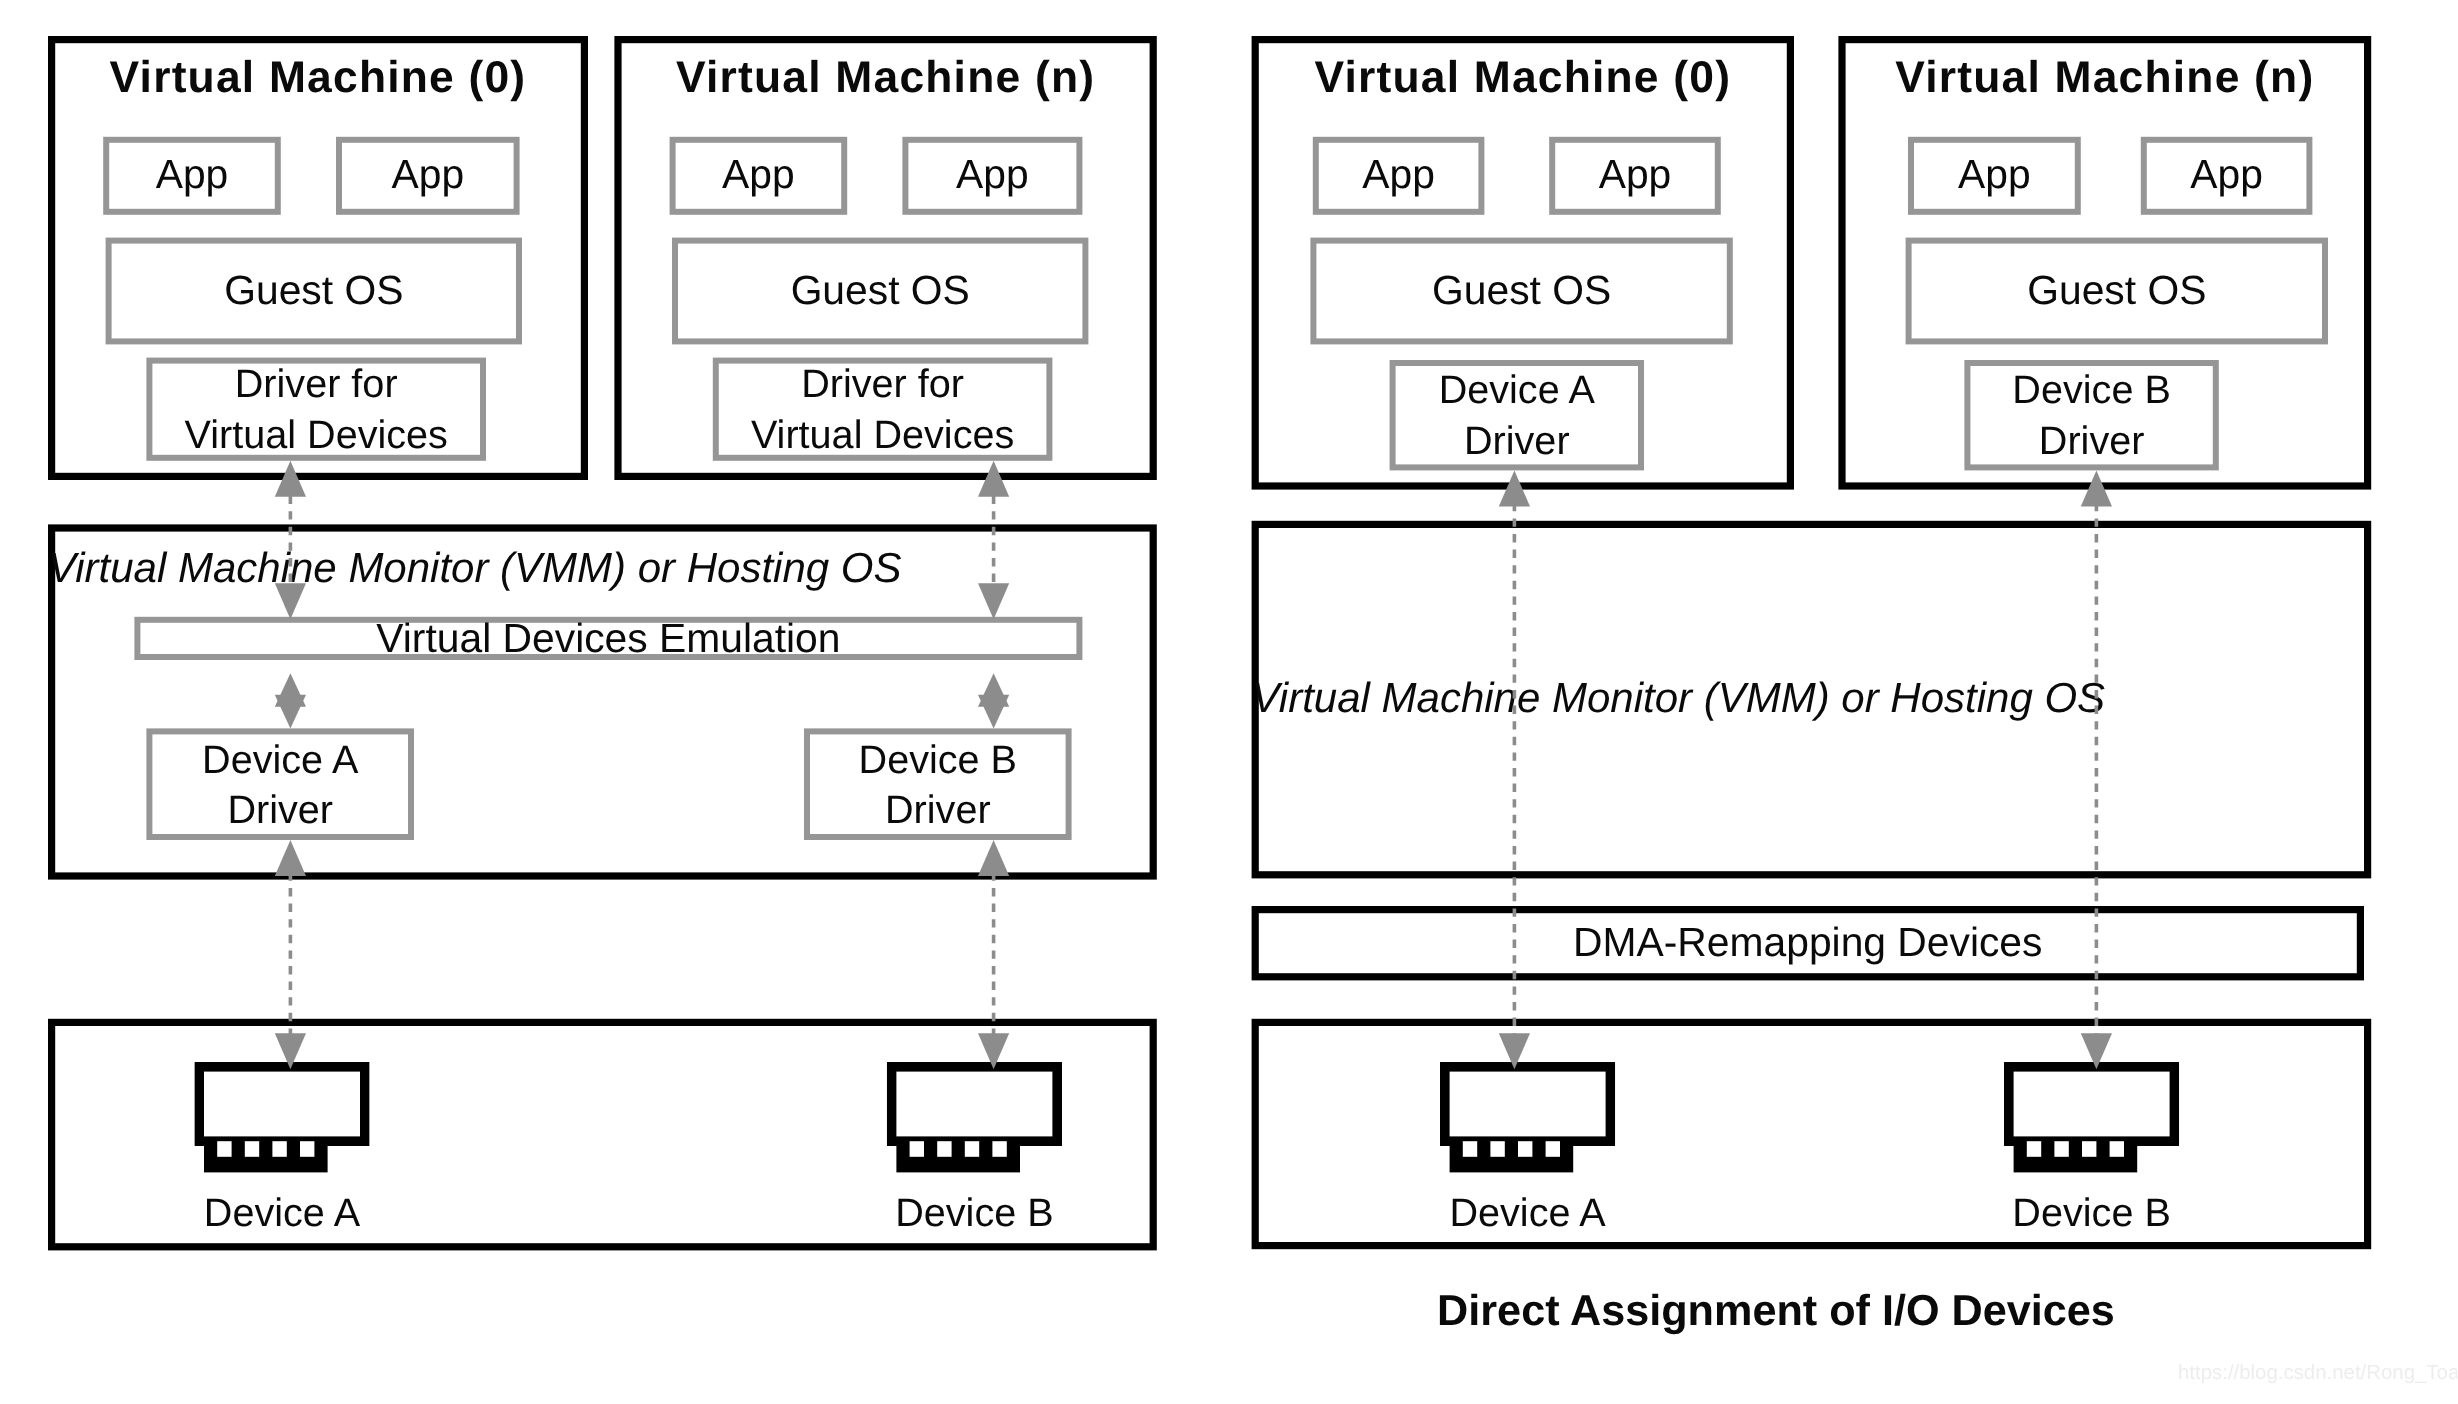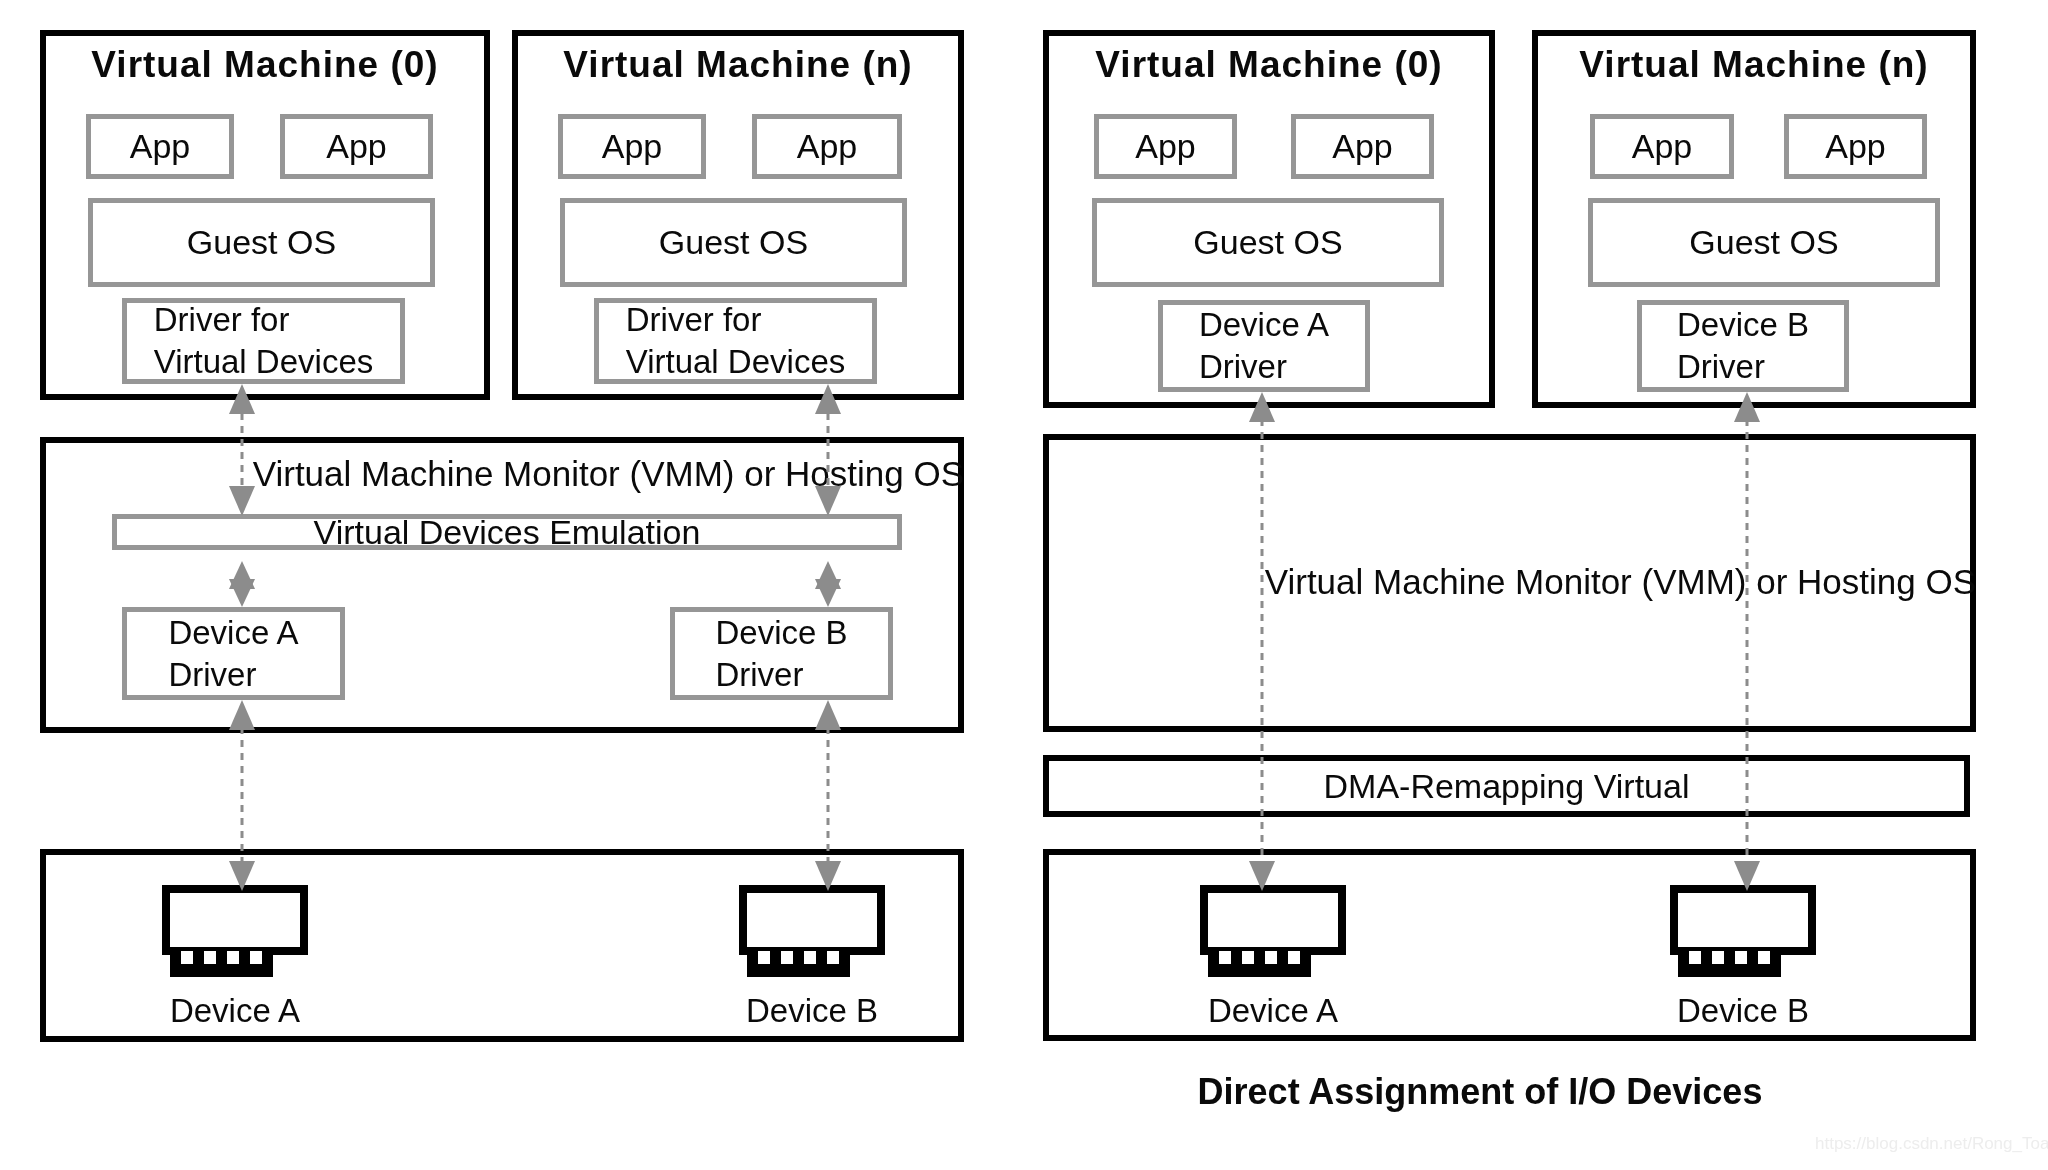--- a/index.html
+++ b/index.html
@@ -9,28 +9,28 @@
     background:#ffffff;
     font-family:"Liberation Sans","DejaVu Sans",sans-serif;
     color:#0a0a0a;
     overflow:hidden;
   }
   .box{position:absolute;box-sizing:border-box;background:#ffffff;}
   .outer{border:6px solid #000000;}
   .inner{
     border:5px solid #969696;
     display:flex;align-items:center;justify-content:center;
-    text-align:left;font-size:34px;
+    text-align:center;font-size:34px;
   }
   .two-line{white-space:pre-line;line-height:42px;font-size:33px;}
   .vm-title{
     position:absolute;text-align:center;
     font-weight:700;font-size:37px;letter-spacing:1px;
   }
-  .vmm-title{position:absolute;text-align:right;font-size:35px;line-height:44px;}
+  .vmm-title{position:absolute;text-align:left;font-size:35px;line-height:44px;font-style:italic;}
   .dev-label{position:absolute;text-align:center;font-size:33px;}
   .caption{
     position:absolute;text-align:center;font-weight:700;
     font-size:36px;line-height:48px;white-space:pre-line;
   }
   .watermark{position:absolute;font-size:17px;color:#ededed;text-align:right;}
   svg.arrows{position:absolute;left:0;top:0;pointer-events:none;}
   svg.devicon{position:absolute;}
 </style>
 </head>
@@ -97,21 +97,21 @@
   <div class="vm-title" style="left:1532px;top:44px;width:444px">Virtual Machine (n)</div>
   <div class="box inner" style="left:1590px;top:114px;width:144px;height:65px">App</div>
   <div class="box inner" style="left:1784px;top:114px;width:143px;height:65px">App</div>
   <div class="box inner" style="left:1588px;top:198px;width:352px;height:89px">Guest OS</div>
   <div class="box inner two-line" style="left:1637px;top:300px;width:212px;height:92px">Device B
 Driver</div>
 
   <div class="box outer" style="left:1043px;top:434px;width:933px;height:298px"></div>
   <div class="vmm-title" style="left:1043px;top:560px;width:933px">Virtual Machine Monitor (VMM) or Hosting OS</div>
 
-  <div class="box outer" style="left:1043px;top:755px;width:927px;height:62px;display:flex;align-items:center;justify-content:center;font-size:34px">DMA-Remapping Virtual</div>
+  <div class="box outer" style="left:1043px;top:755px;width:927px;height:62px;display:flex;align-items:center;justify-content:center;font-size:34px">DMA-Remapping Devices</div>
 
   <div class="box outer" style="left:1043px;top:849px;width:933px;height:192px"></div>
 
   <svg class="devicon" style="left:1200px;top:885px" width="146" height="100" viewBox="0 0 146 100">
     <rect x="4" y="4" width="138" height="62" fill="#ffffff" stroke="#000000" stroke-width="8"></rect>
     <rect x="8" y="66" width="103" height="26" fill="#000000"></rect>
     <rect x="19" y="66" width="12" height="13" fill="#ffffff"></rect>
     <rect x="42" y="66" width="12" height="13" fill="#ffffff"></rect>
     <rect x="65" y="66" width="12" height="13" fill="#ffffff"></rect>
     <rect x="88" y="66" width="12" height="13" fill="#ffffff"></rect>

